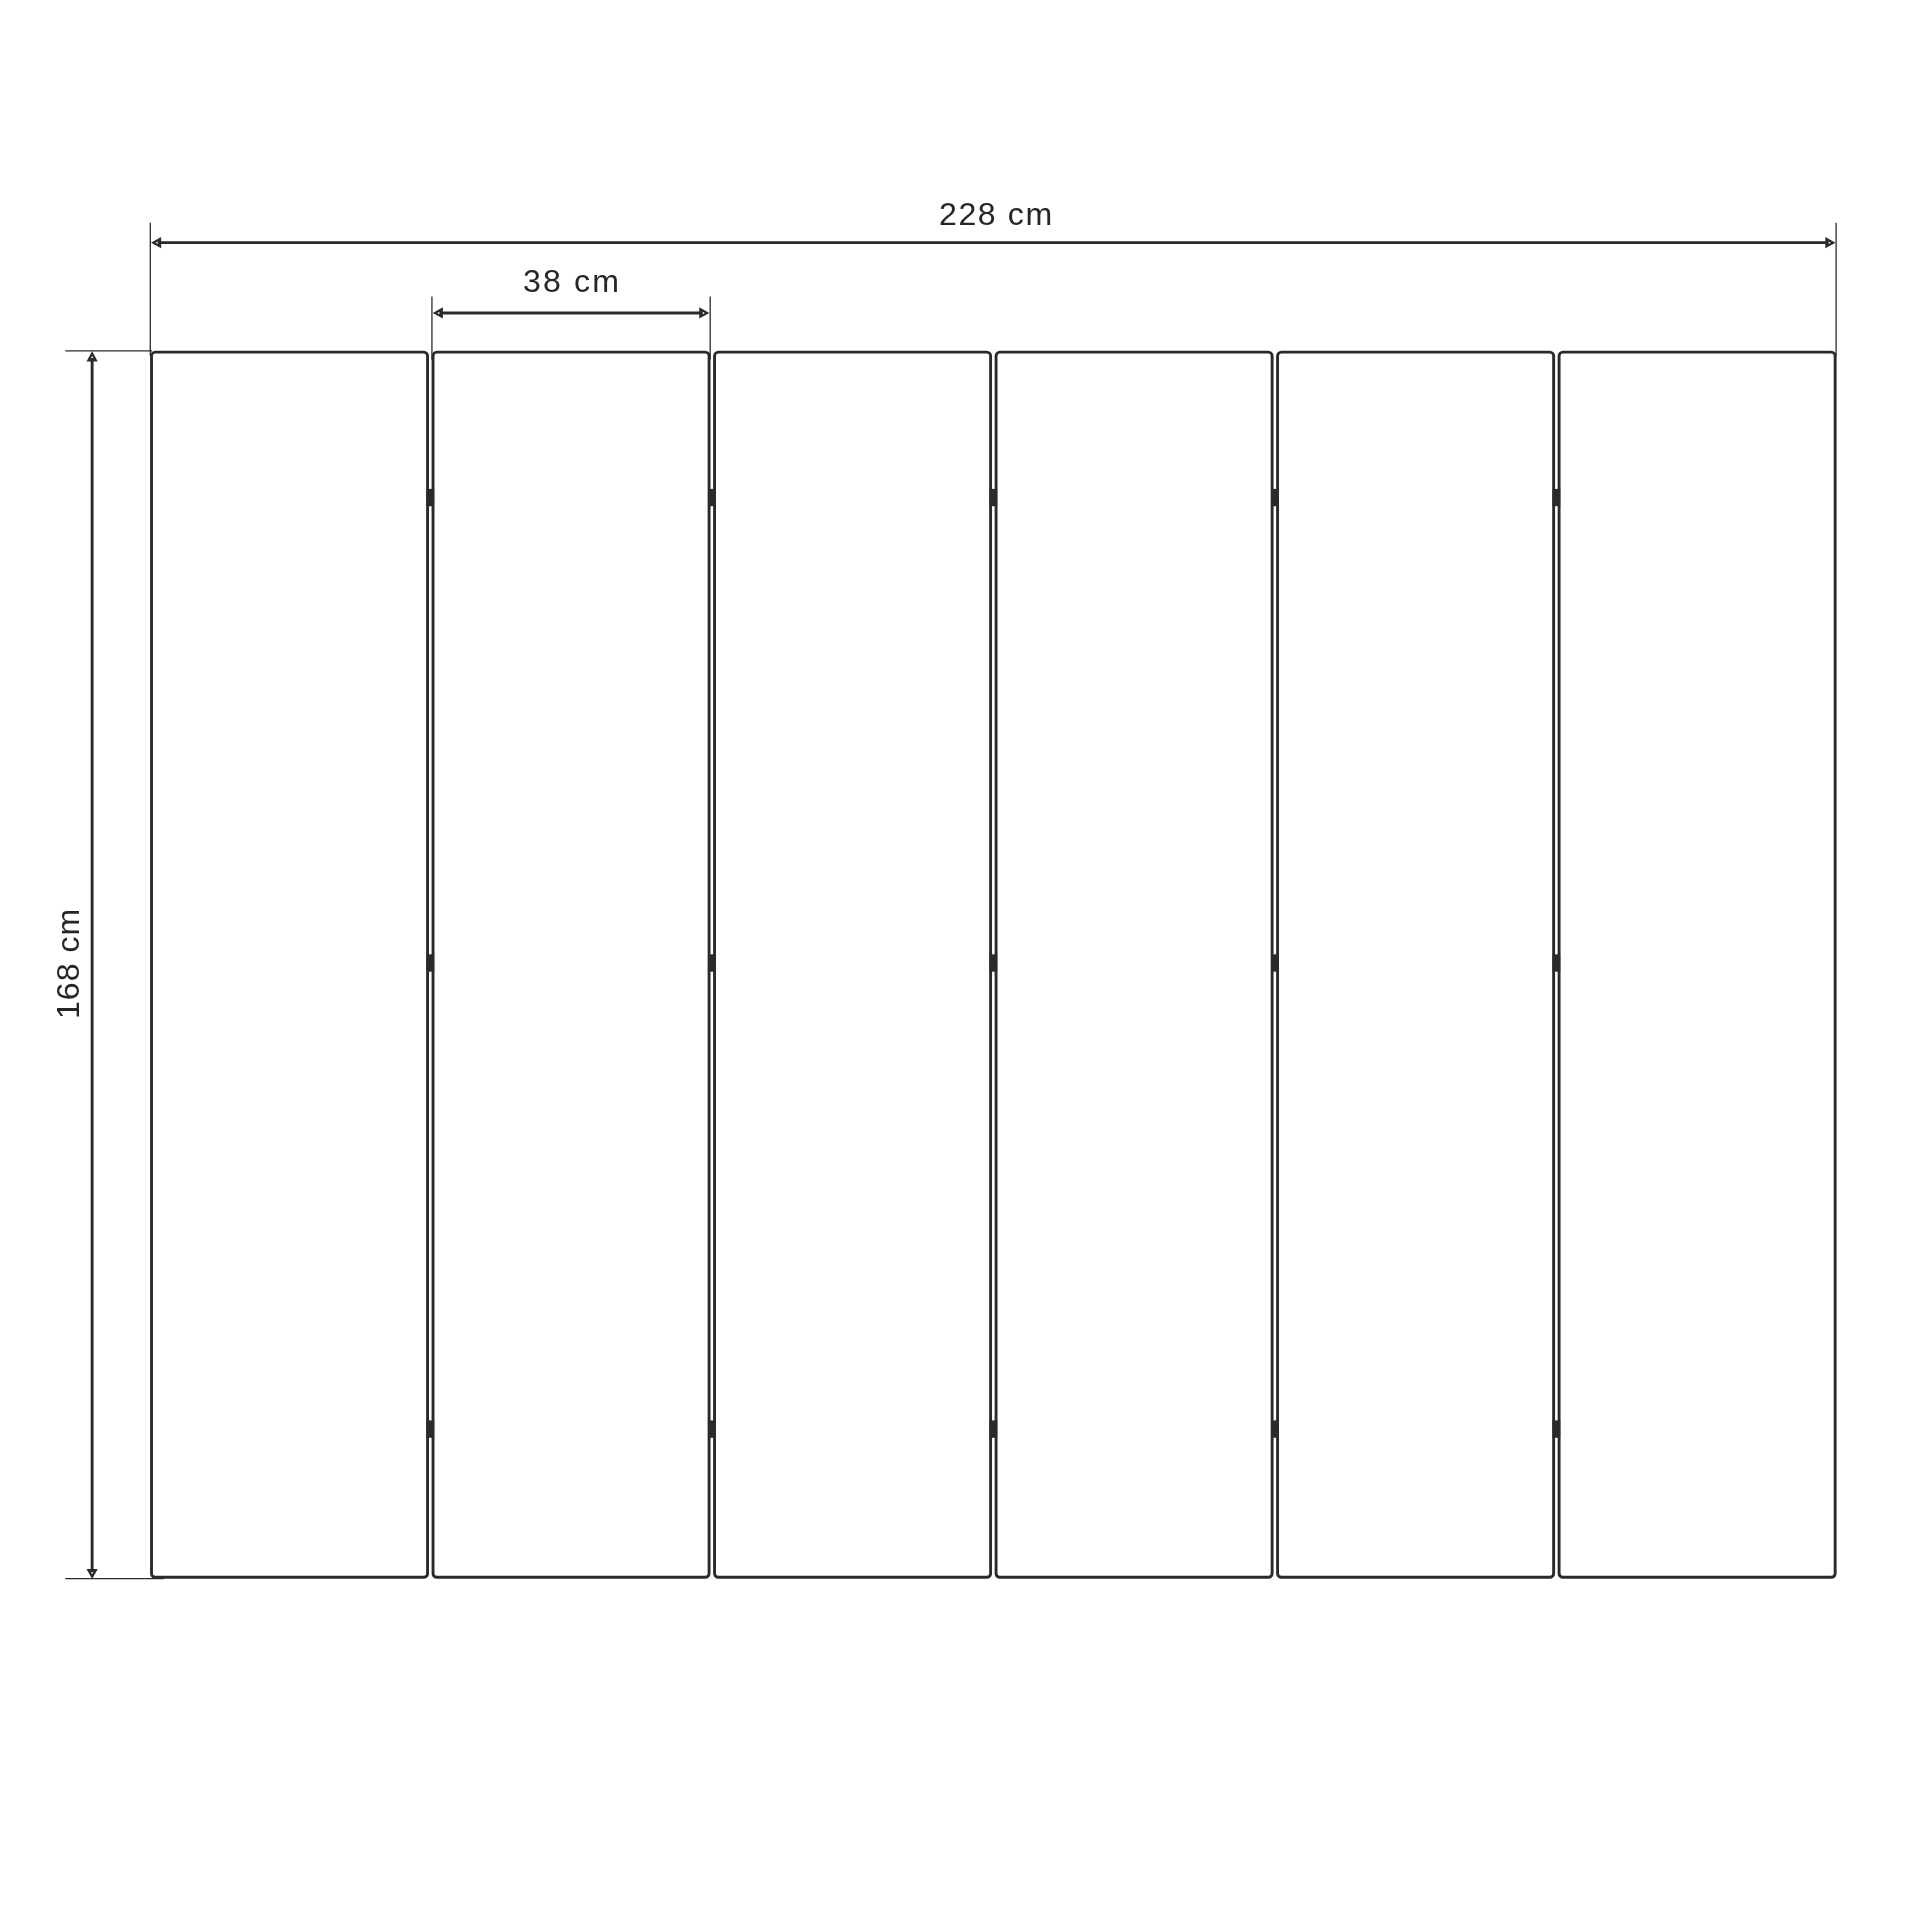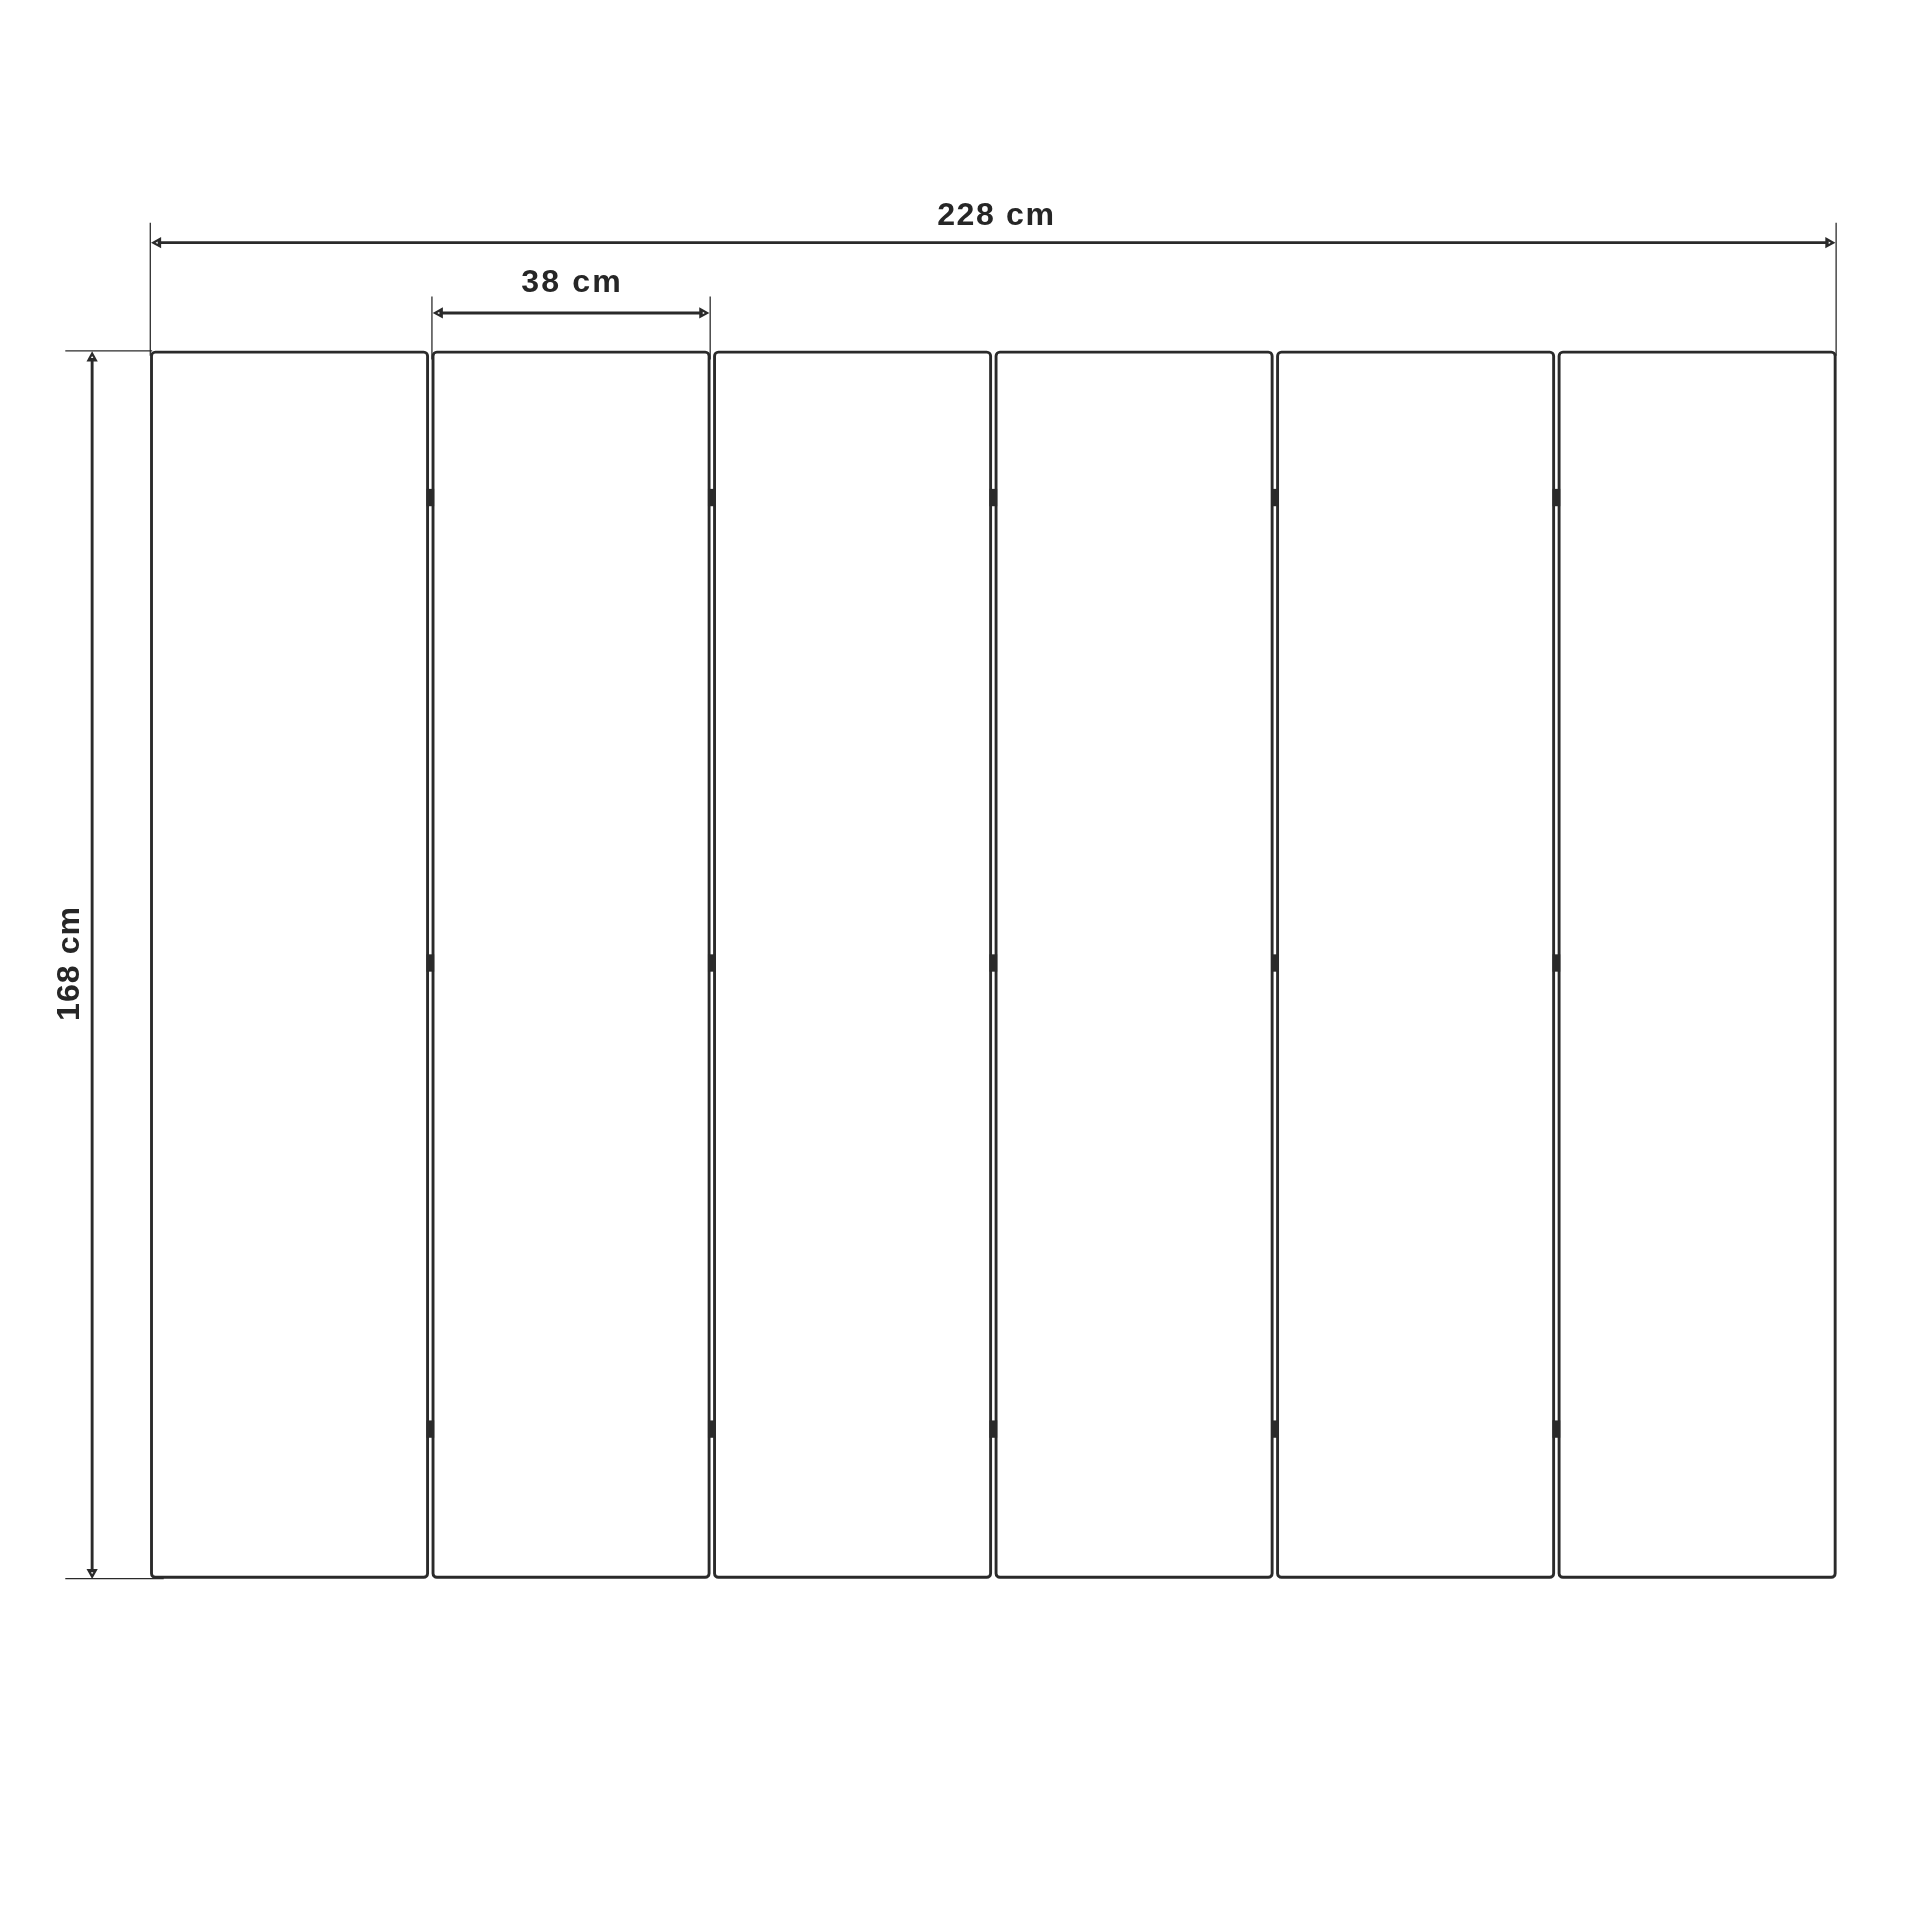--- a/index.html
+++ b/index.html
@@ -1,16 +1,16 @@
 <!DOCTYPE html>
 <html style="font-size:10.3px"><head>
 <meta charset="utf-8">
 <style>
   html,body{margin:0;padding:0;background:#ffffff;}
-  .stage{width:1926px;height:1926px;position:relative;background:#ffffff;font-weight:bold;}
+  .stage{width:1926px;height:1926px;position:relative;background:#ffffff;}
   text{font-family:"Liberation Sans", sans-serif;fill:#262626;}
 </style>
 </head>
 <body>
 <div class="stage">
 <svg width="1926" height="1926" viewBox="0 0 3000 3000">
 
   <rect x="0" y="0" width="3000" height="3000" fill="#ffffff"></rect>
 
   <rect x="236" y="548.5" width="430" height="1908.3" rx="6" fill="none" stroke="#2a2a2a" stroke-width="4.5"></rect>

